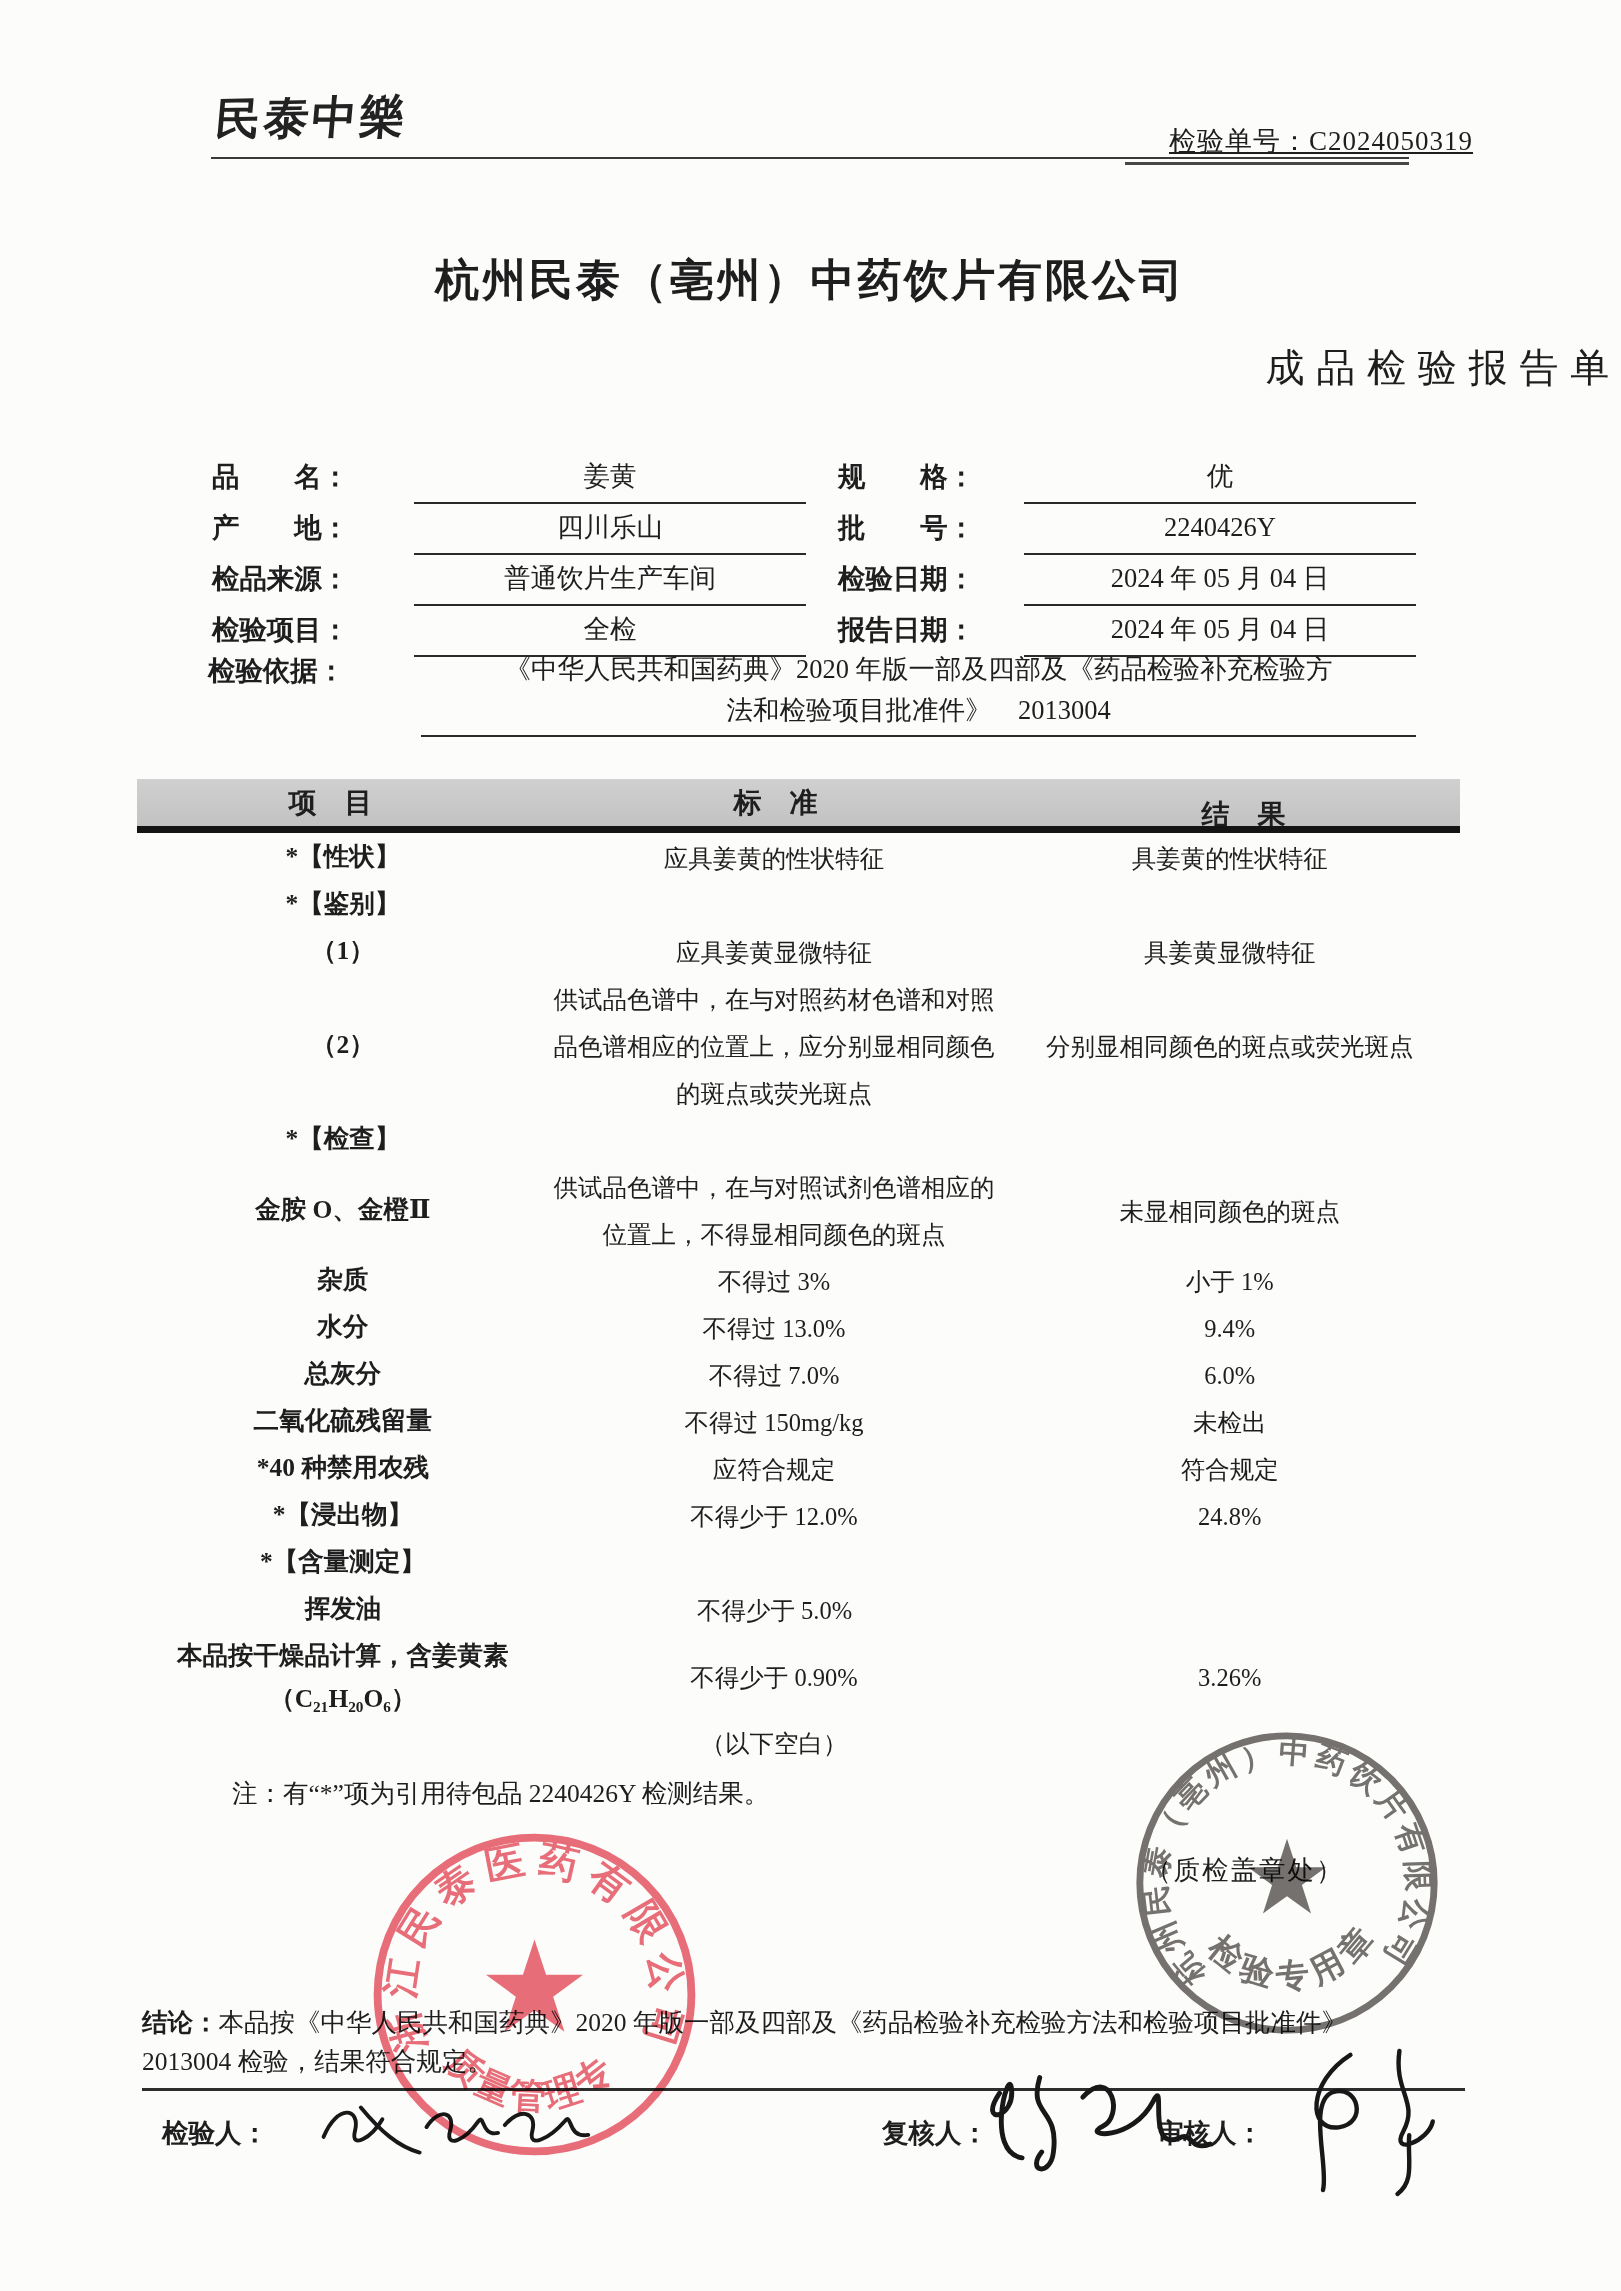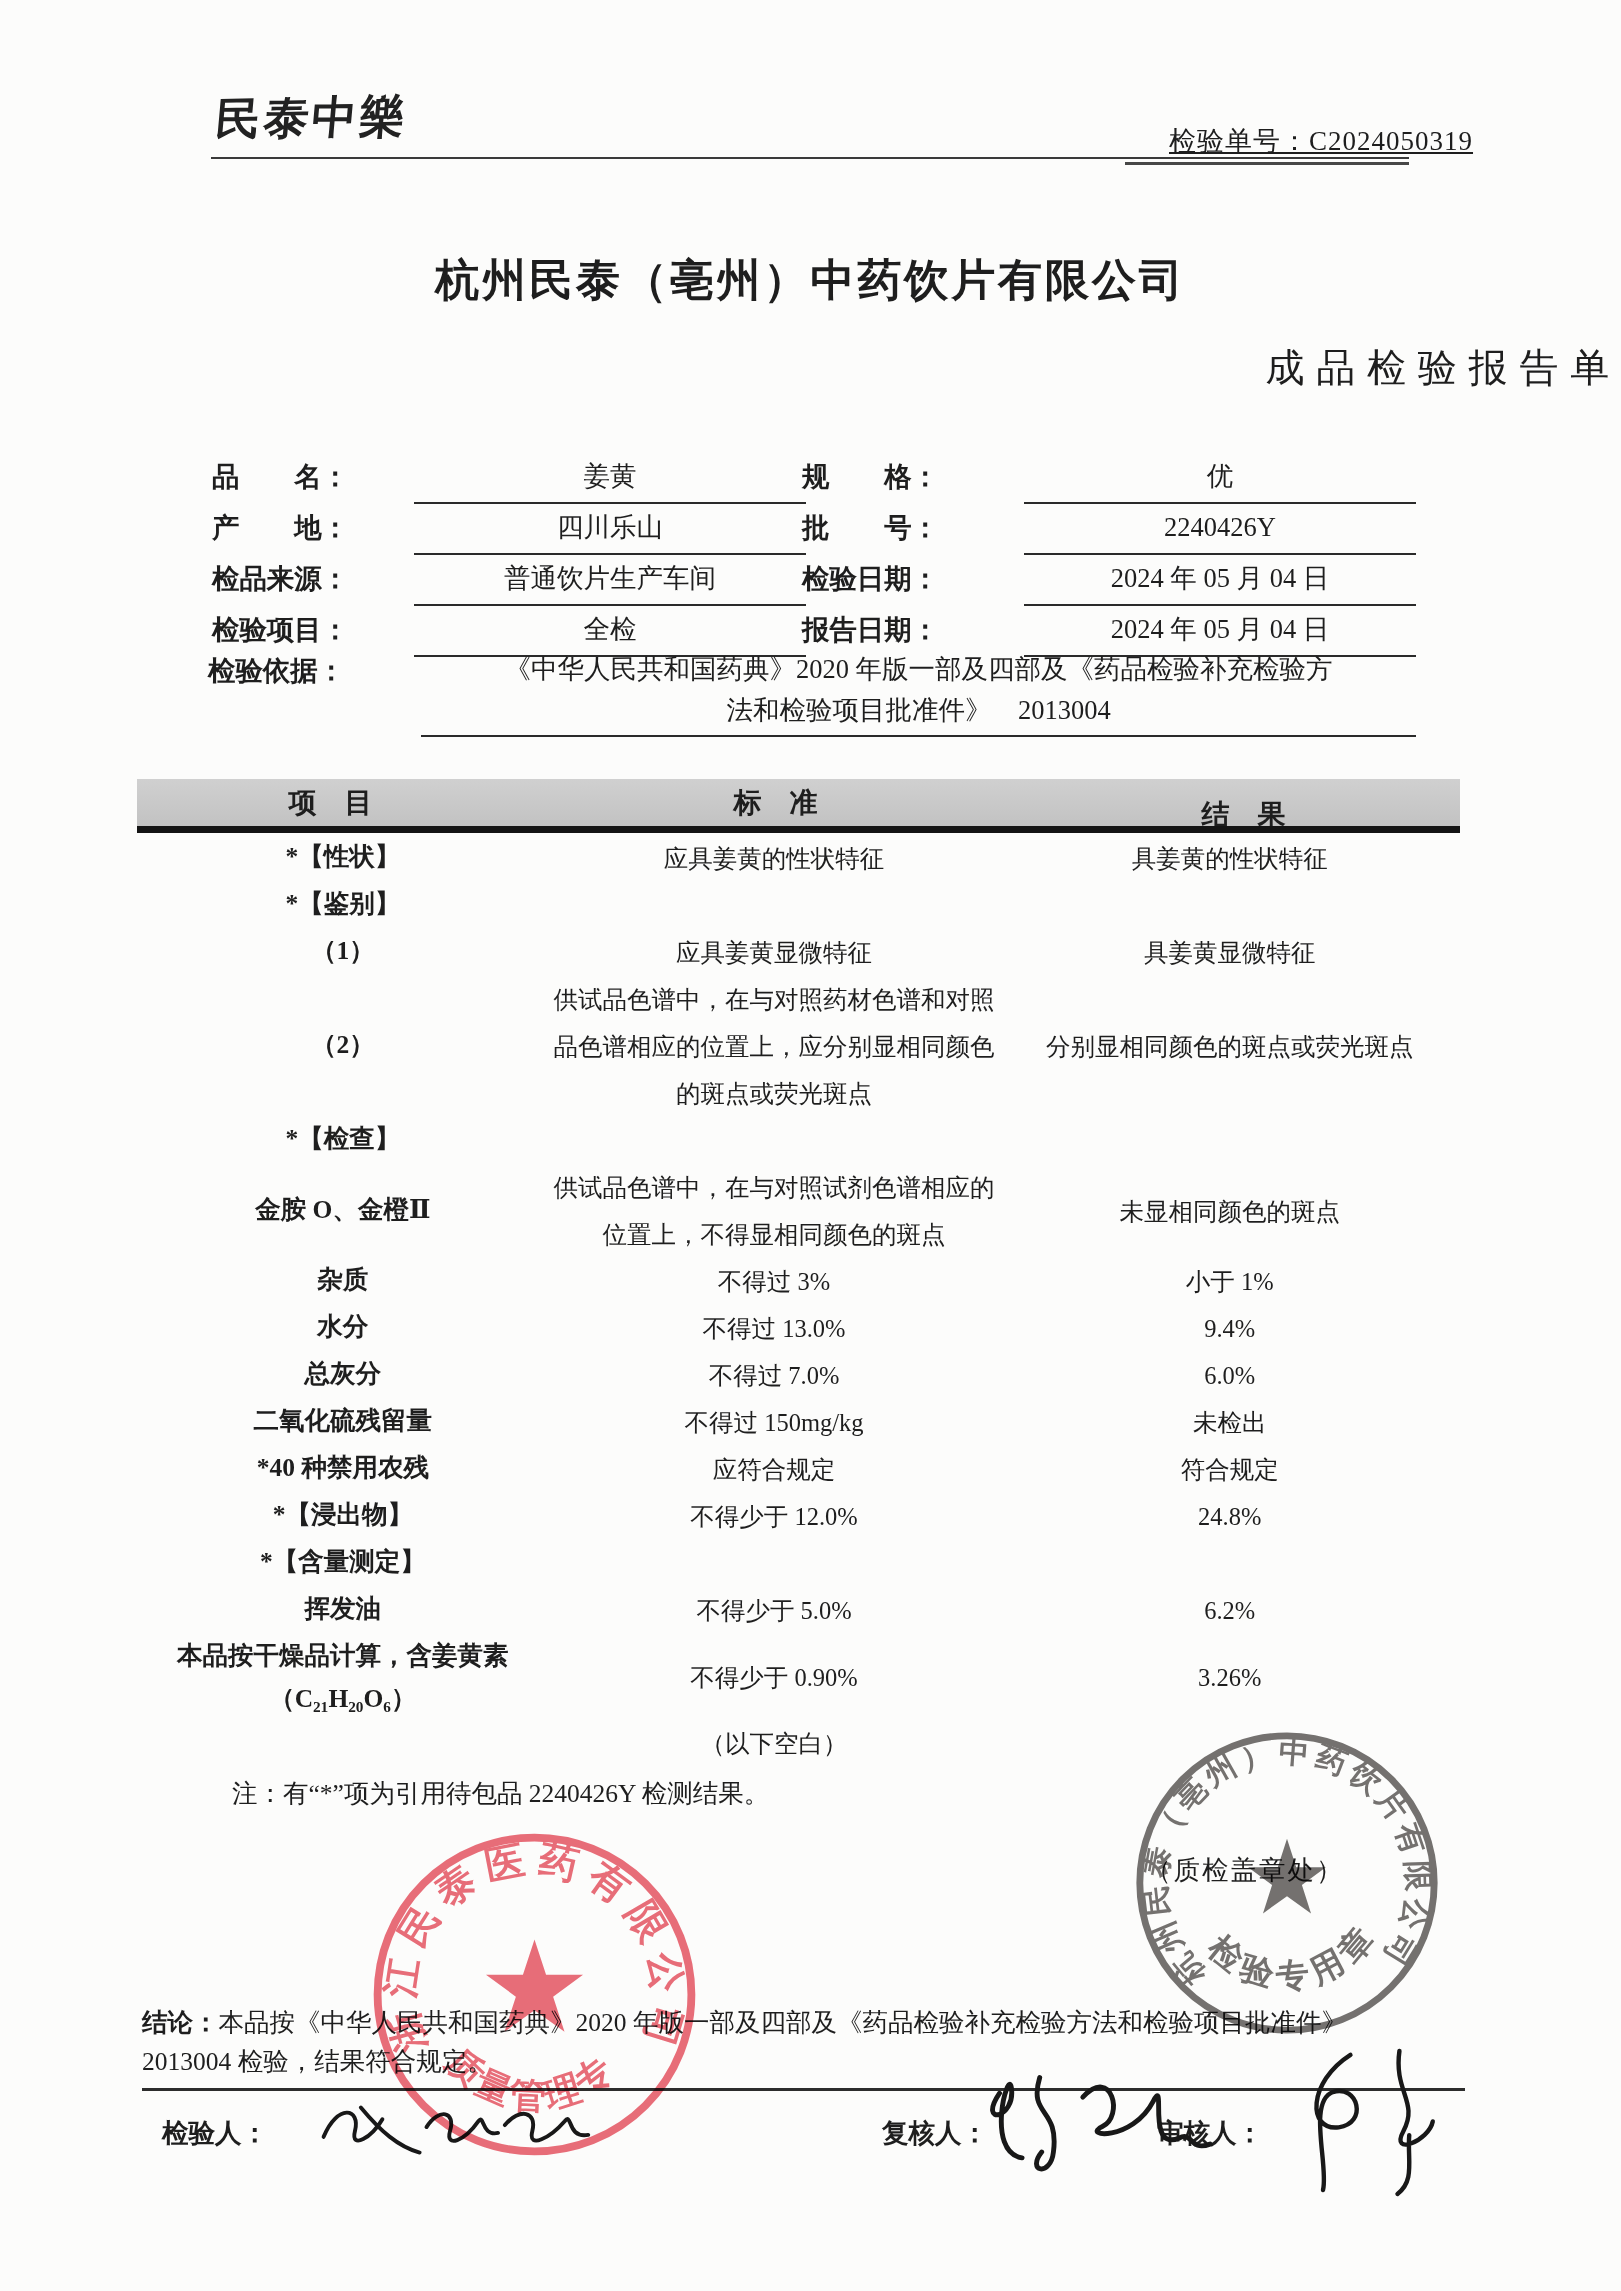--- a/index.html
+++ b/index.html
@@ -18,21 +18,21 @@
   
   .company-title{left:0;right:0;top:251px;text-align:center;font-size:44px;
                  font-weight:700;letter-spacing:2.9px;}
   .report-title{left:0;right:0;top:341px;text-align:right;font-size:39px;
                 font-weight:400;letter-spacing:11.8px;}
   
   .f-label{font-size:27.4px;font-weight:700;white-space:nowrap;}
   .f-value{font-size:26.5px;text-align:center;border-bottom:2px solid #2a2a2a;
            height:45px;line-height:39px;}
   .l-label{left:212px;} .l-value{left:414px;width:392px;}
-  .r-label{left:802px;} .r-value{left:1024px;width:392px;}
+  .r-label{left:838px;} .r-value{left:1024px;width:392px;}
   .basis-label{left:208px;top:653px;}
   .basis-value{left:421px;top:649px;width:995px;font-size:26.5px;text-align:center;
                line-height:41px;border-bottom:2px solid #2a2a2a;padding-bottom:3.9px;}
   
   .tbl-header{left:137px;top:779px;width:1323px;height:47px;display:flex;
               align-items:center;background:linear-gradient(#d0d0d0,#c2c2c2);gap:40px;}
   .tbl-header span{font-size:28px;font-weight:700;text-align:center;}
   .th1{width:412px;} .th2{width:451px;} .th3{width:461px;margin-top:24px;}
   .tbl-rule{left:137px;top:826px;width:1323px;height:6.9px;background:#141414;}
   .tbl-body{left:137px;top:835px;width:1323px;}
@@ -174,21 +174,20 @@
 
     <div class="trow">
       <div class="c1">*【含量测定】</div>
       <div class="c2"></div>
       <div class="c3"></div>
     </div>
 
     <div class="trow">
       <div class="c1">挥发油</div>
       <div class="c2">不得少于 5.0%</div>
-      <div class="c3">6.2%</div>
     </div>
 
     <div class="trow">
       <div class="c1">本品按干燥品计算，含姜黄素（C₂₁H₂₀O₆）</div>
       <div class="c2">不得少于 0.90%</div>
       <div class="c3">3.26%</div>
     </div>
 
     <div class="trow">
       <div class="c1"></div>

